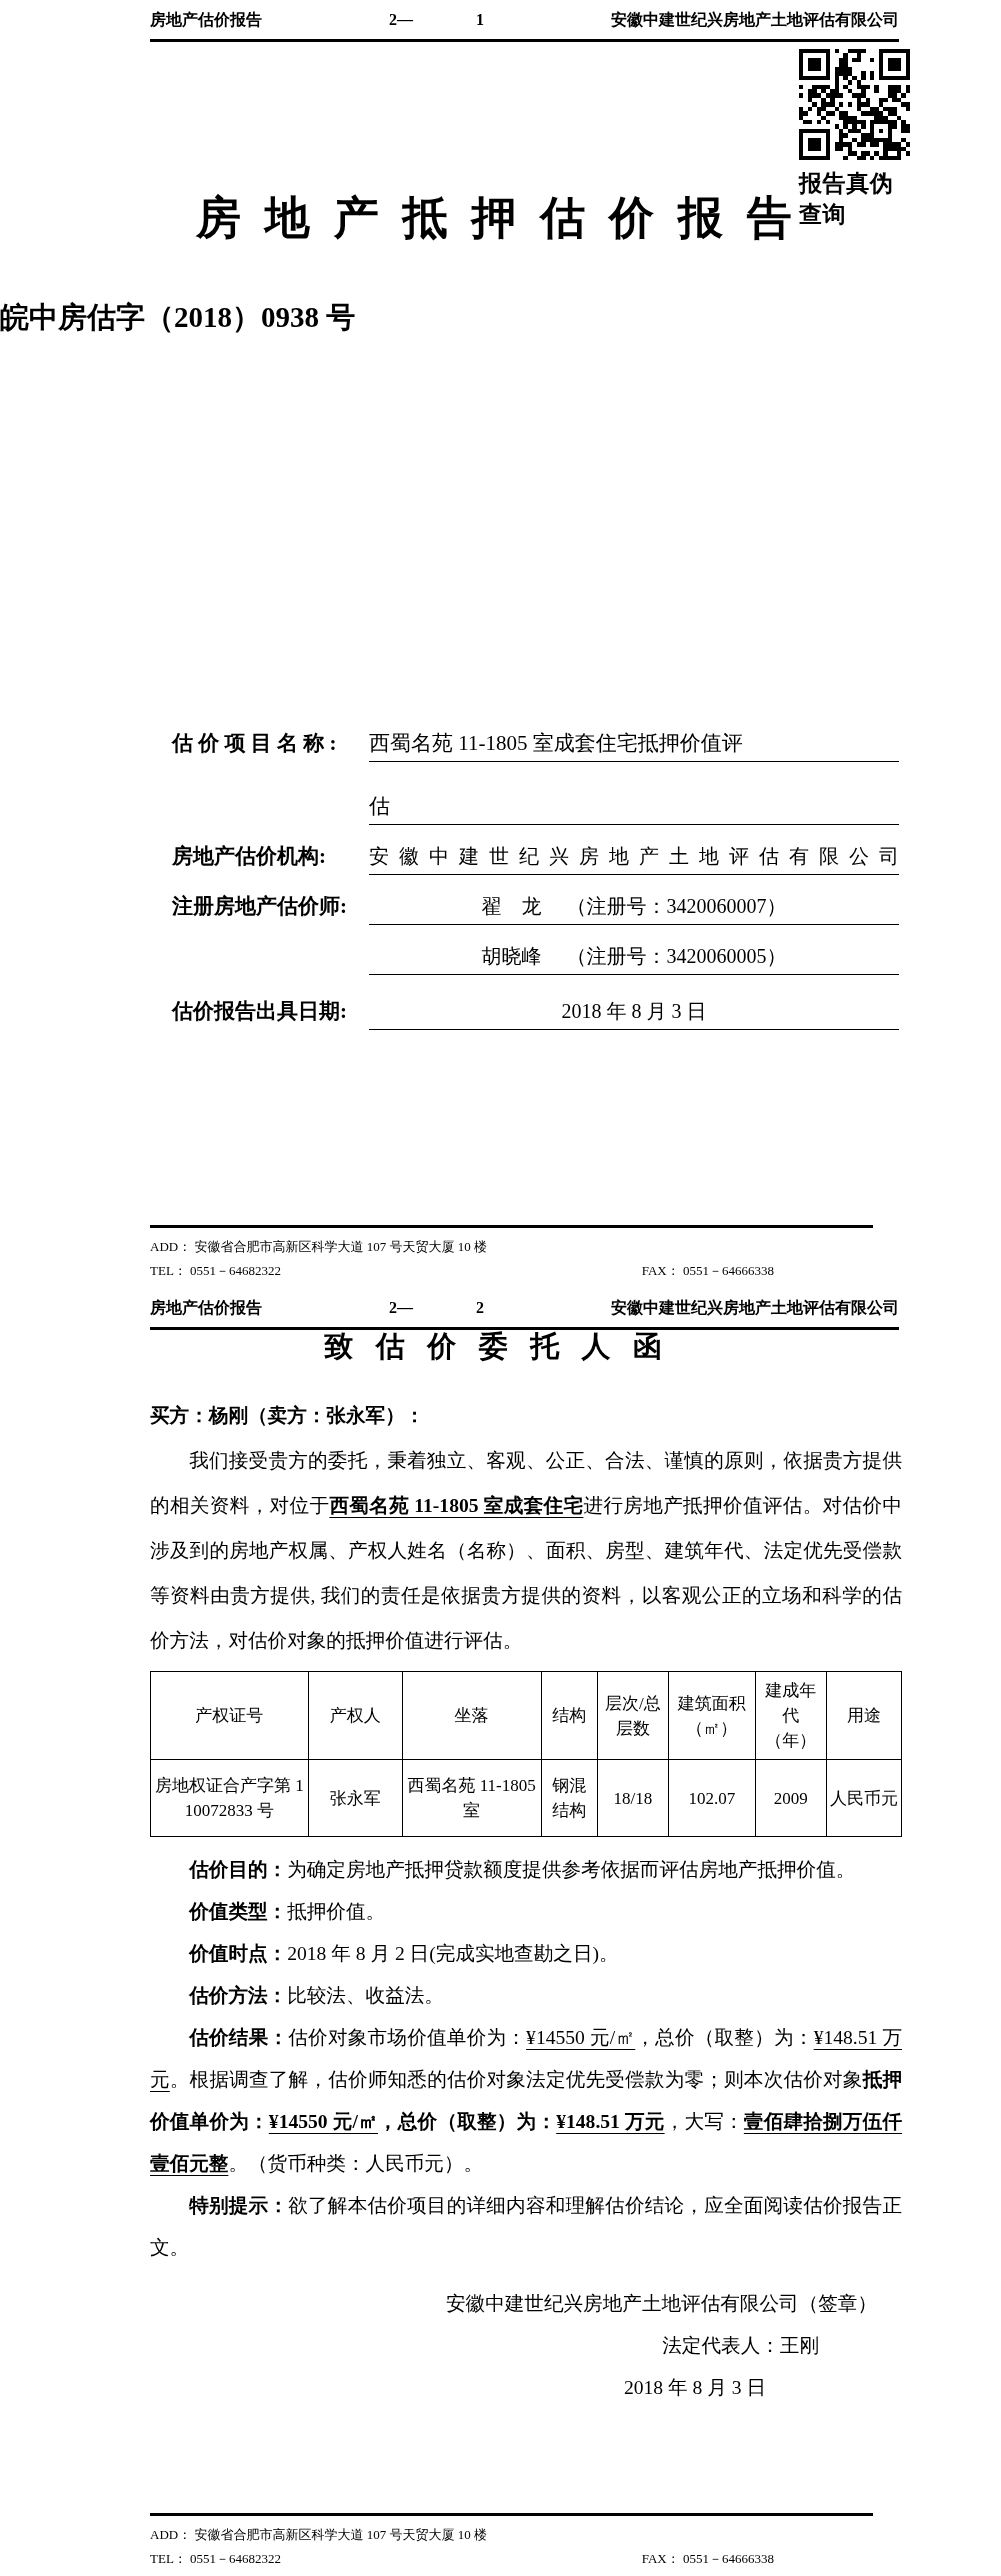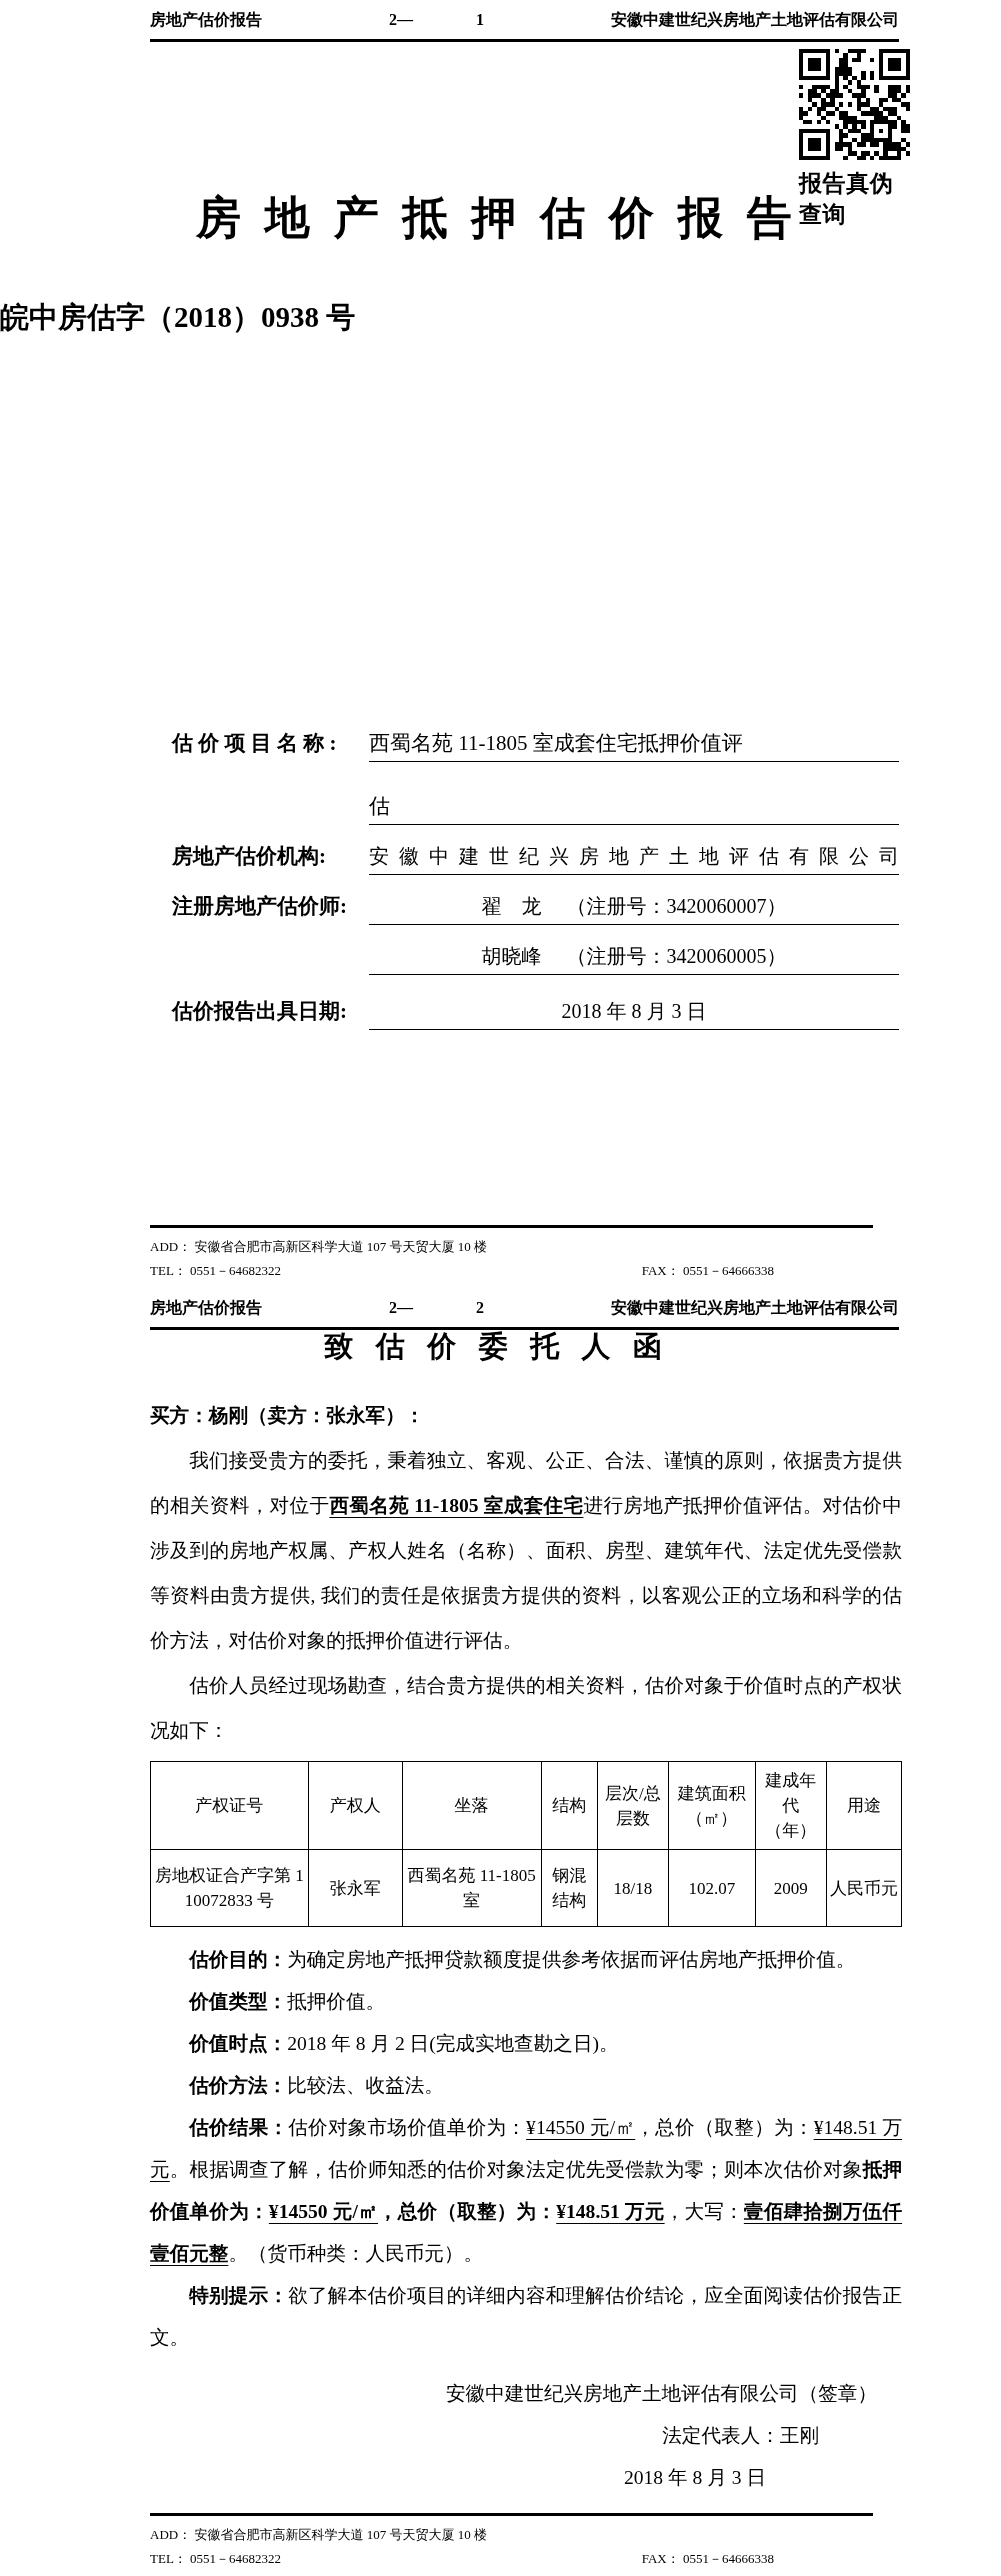--- a/index.html
+++ b/index.html
@@ -467,21 +467,20 @@
   </div>
 
   <div class="title2">致  估  价  委  托  人  函</div>
 
   <div class="letter">
 
     <p class="salut">买方：杨刚（卖方：张永军）：</p>
 
     <p class="para"><span>我们接受贵方的委托，秉着独立、客观、公正、合法、谨慎的原则，依据贵方提供的相关资料，对位于</span><span class="bold ul">西蜀名苑 11-1805 室成套住宅</span><span>进行房地产抵押价值评估。对估价中涉及到的房地产权属、产权人姓名（名称）、面积、房型、建筑年代、法定优先受偿款等资料由贵方提供, 我们的责任是依据贵方提供的资料，以客观公正的立场和科学的估价方法，对估价对象的抵押价值进行评估。</span></p>
 
-    <p class="para">估价人员经过现场勘查，结合贵方提供的相关资料，估价对象于价值时点的产权状况如下：</p>
 
     <table class="prop">
       <colgroup>
         <col style="width:21%">
           <col style="width:12.5%">
           <col style="width:18.5%">
           <col style="width:7.5%">
         <col style="width:9.5%">
           <col style="width:11.5%">
           <col style="width:9.5%">

